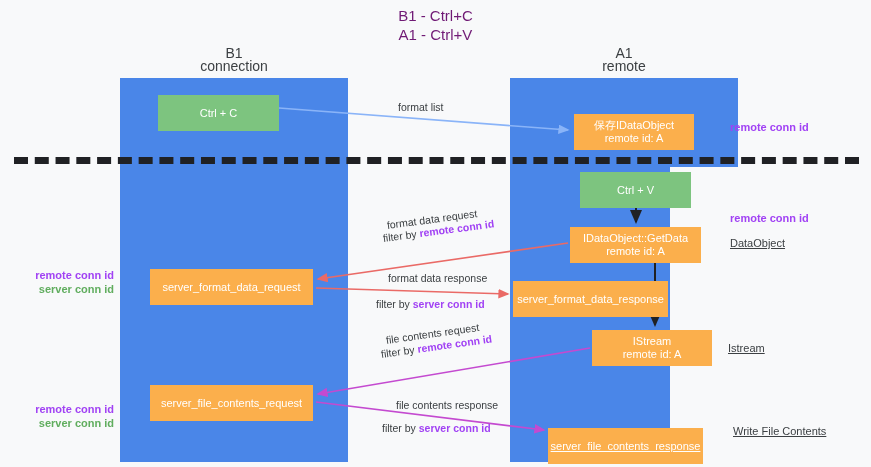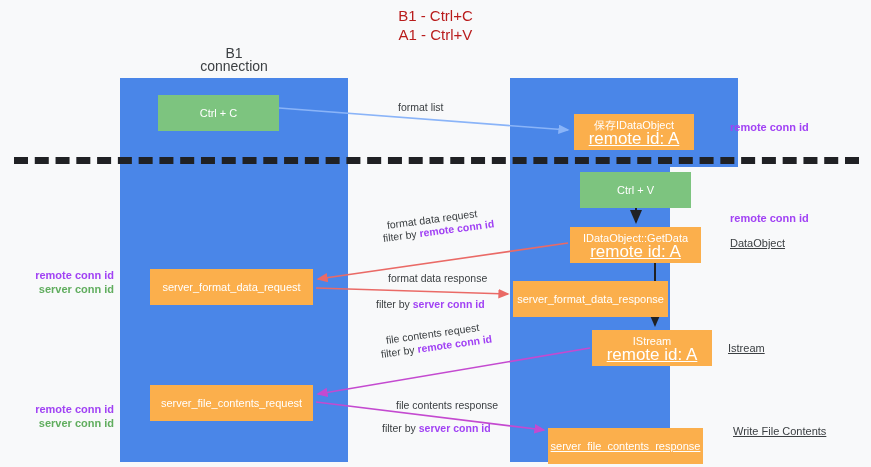--- a/index.html
+++ b/index.html
@@ -31,21 +31,21 @@
   }
   
   .title {
     position: absolute;
     left: 0;
     top: 6px;
     width: 871px;
     text-align: center;
     font-size: 15px;
     line-height: 19px;
-    color: #b91c1c;
+    color: #701a75;
   }
   
   .col-header {
     position: absolute;
     text-align: center;
     font-size: 14px;
     line-height: 13px;
     color: #3c4043;
   }
   #col-header-b1 { left: 120px; top: 47px; width: 228px; }
@@ -76,21 +76,21 @@
     align-items: center;
     justify-content: center;
     font-size: 11px;
     line-height: 13px;
     color: #ffffff;
     text-align: center;
     padding: 18px 4px;
   }
   .node.green { background: #7dc47f; }
   .node.orange { background: #fbaf4c; }
-  .node .line2 { font-size: 17px; text-decoration: underline; }
+  .node .line2 { font-size: 11px; }
   #node-ctrl-c  { left: 158px; top: 95px;  width: 121px; height: 28px; }
   #node-idataobject { left: 574px; top: 114px; width: 120px; height: 32px; }
   #node-ctrl-v  { left: 580px; top: 172px; width: 111px; height: 26px; }
   #node-getdata { left: 570px; top: 227px; width: 131px; height: 32px; }
   #node-sfd-request  { left: 150px; top: 269px; width: 163px; height: 25px; }
   #node-sfd-response { left: 513px; top: 281px; width: 155px; height: 25px; }
   #node-istream { left: 592px; top: 330px; width: 120px; height: 32px; }
   #node-sfc-request  { left: 150px; top: 385px; width: 163px; height: 25px; }
   #node-sfc-response { left: 548px; top: 428px; width: 155px; height: 25px; text-decoration: underline; }
   
@@ -140,20 +140,24 @@
 
   <div class="title">
     <div>B1 - Ctrl+C</div>
     <div>A1 - Ctrl+V</div>
   </div>
 
   <div class="col-header" id="col-header-b1">
     <div>B1</div>
     <div>connection</div>
   </div>
+  <div class="col-header" id="col-header-a1">
+    <div>A1</div>
+    <div>remote</div>
+  </div>
 
   <svg class="svg-layer">
     <defs>
       <marker id="ah-blue" markerWidth="7" markerHeight="7" refX="6" refY="3.0" orient="auto">
         <polygon points="0 0, 7 3, 0 6" fill="#8ab4f8"></polygon>
       </marker>
       <marker id="ah-red" markerWidth="7" markerHeight="7" refX="6" refY="3.0" orient="auto">
         <polygon points="0 0, 7 3, 0 6" fill="#ea6a66"></polygon>
       </marker>
       <marker id="ah-magenta" markerWidth="7" markerHeight="7" refX="6" refY="3.0" orient="auto">

